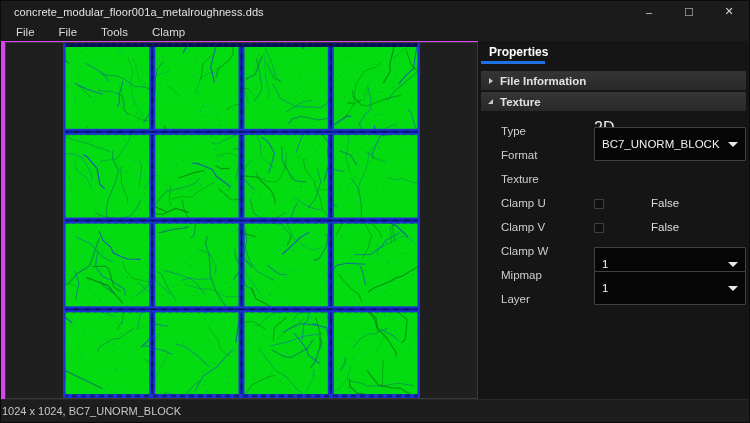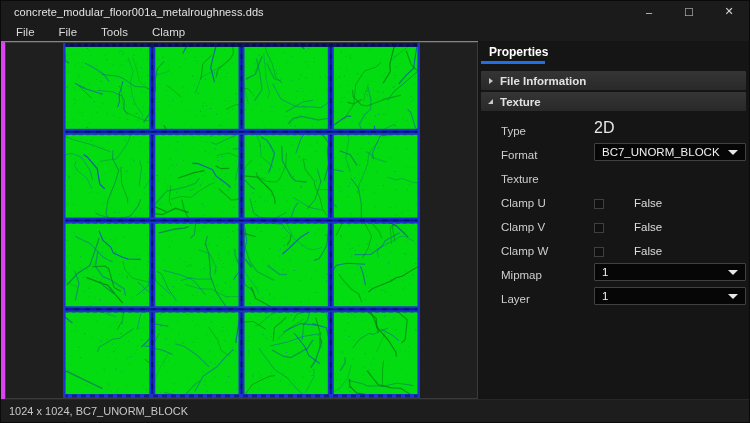--- a/index.html
+++ b/index.html
@@ -30,28 +30,28 @@
   .tab-underline { position:absolute; left:3px; top:20px; width:64px; height:3px; background:#1F6FE5; }
   .sections { margin:8px 3px 0 3px; }
   .sec-header { height:19px; margin-bottom:2px; background:linear-gradient(#353535,#292929); border-radius:1px; display:flex; align-items:center; padding-left:6px; }
   .sec-arrow-collapsed { width:0; height:0; border-left:4px solid #C8C8C8; border-top:3.5px solid transparent; border-bottom:3.5px solid transparent; margin-left:2px; }
   .sec-arrow-expanded { width:0; height:0; border-left:5px solid transparent; border-bottom:5px solid #C8C8C8; margin-left:1px; }
   .sec-label { font-weight:bold; font-size:11.5px; color:#E2E2E2; margin-left:7px; }
   .fields { padding-top:0; }
   .field-row { height:24px; display:flex; align-items:flex-end; padding-left:20px;gap:22px; }
   .f-label { width:71px; font-size:11.5px; color:#CFCFCF; flex:none; }
   .f-value { font-size:16px; color:#E8E8E8; }
-  .dropdown { width:178px; height:18px; background:#060606; border:1px solid #414141; border-radius:1px; display:flex; align-items:center; padding:0 7px; }
+  .dropdown { width:178px; height:34px; background:#060606; border:1px solid #414141; border-radius:1px; display:flex; align-items:center; padding:0 7px; }
   .dd-text { flex:1; font-size:11.5px; color:#F0F0F0; white-space:nowrap; overflow:hidden; }
   .dd-arrow { width:0; height:0; border-left:5px solid transparent; border-right:5px solid transparent; border-top:5px solid #E8E8E8; }
   .checkbox { width:10px; height:10px; border:1px solid #3F3F3F; background:#101010; flex:none; }
-  .cb-label { margin-left:8px; font-size:11.5px; color:#DEDEDE; }
+  .cb-label { margin-left:25px; font-size:11.5px; color:#DEDEDE; }
 
   
-  .statusbar { position:absolute; left:0; right:0; bottom:0; height:23px; background:#1D1D1D; border-top:1px solid #272727; display:flex; align-items:center; padding-left:8px; }
+  .statusbar { position:absolute; left:0; right:0; bottom:0; height:23px; background:#1D1D1D; border-top:1px solid #272727; display:flex; align-items:center; padding-left:1px; }
   .status-text { font-size:11px; color:#C8C8C8; }
 </style>
 </head>
 <body>
 
 <div class="window">
 
   <div class="titlebar">
     <span class="title-text">concrete_modular_floor001a_metalroughness.dds</span>
     <div class="win-controls">

